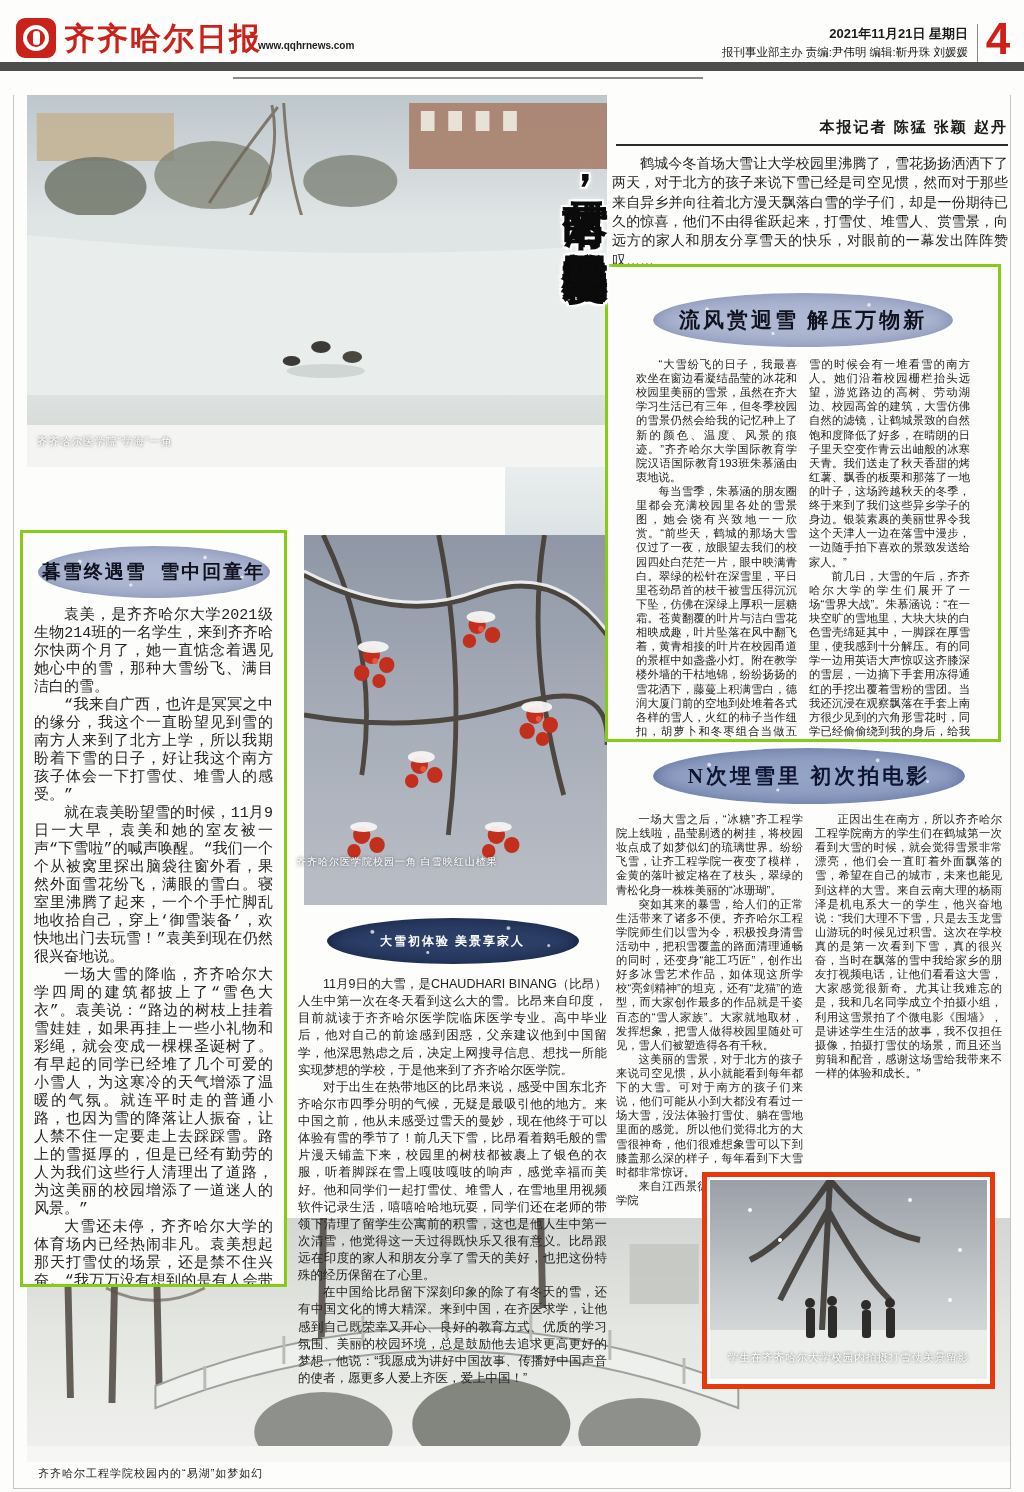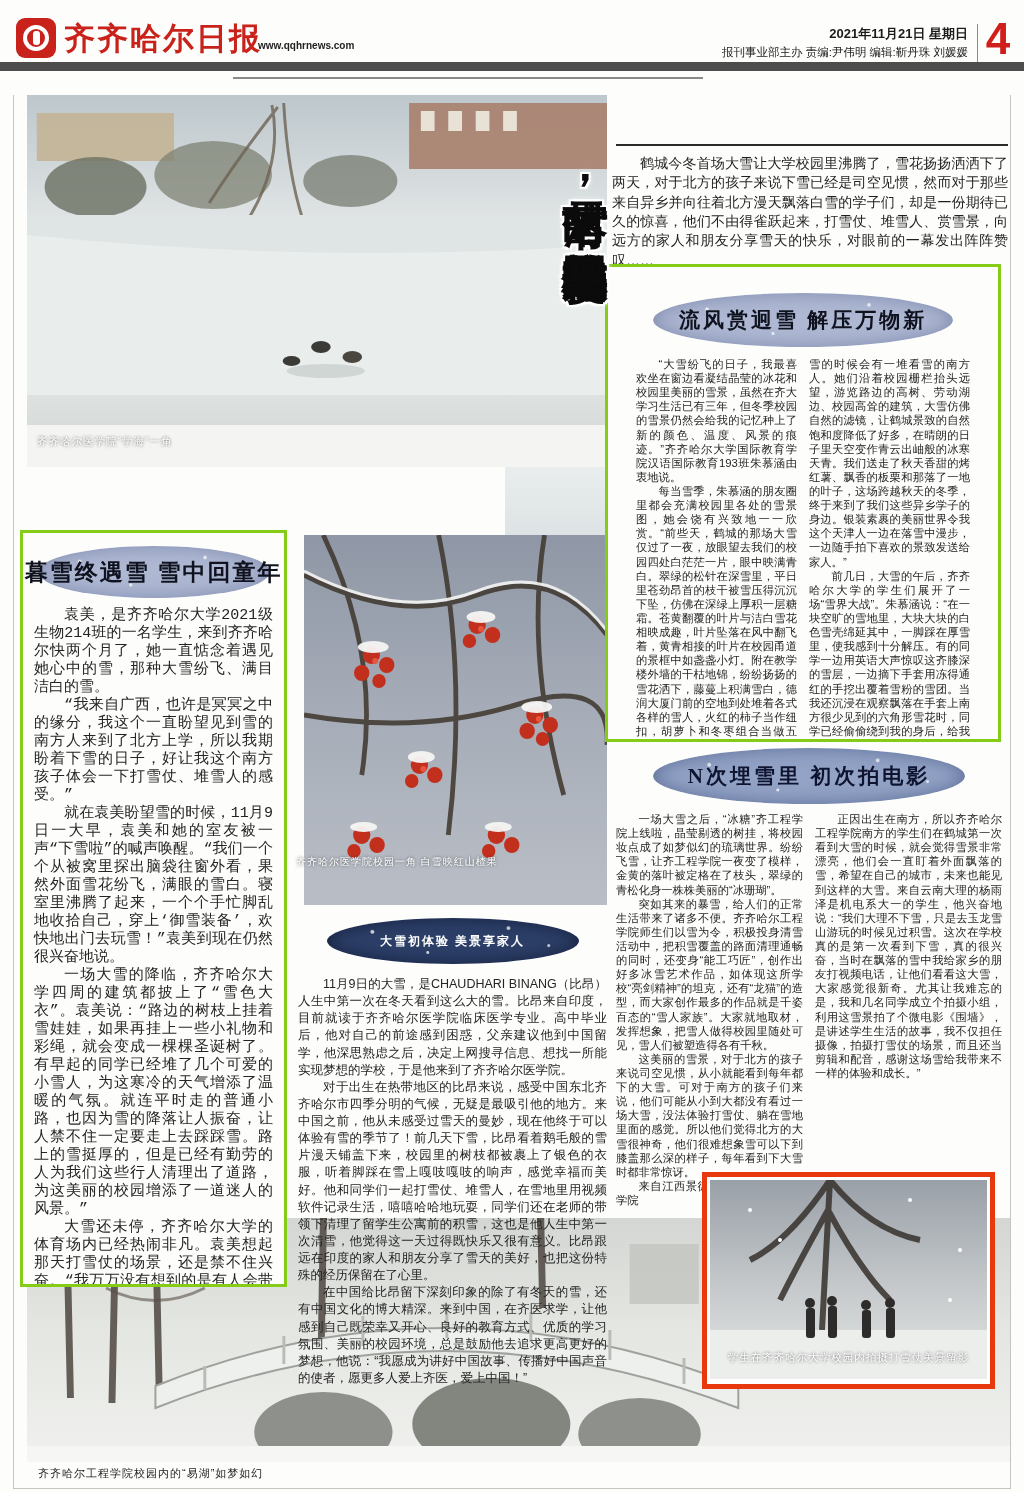--- a/index.html
+++ b/index.html
@@ -67,21 +67,21 @@
   .lead-intro { position:absolute; left:612px; top:154px; width:396px; font-size:14px; line-height:1.38; text-align:justify; text-indent:2em; color:#1f1f1f; }
 
   .box-red { position:absolute; border:3px solid #84cc16; background:#fdfdfb; }
   .box-a1 { left:605px; top:264px; width:396px; height:478px; z-index:4; overflow:hidden; }
   .box-a1 .badge { width:300px; height:54px; margin:26px auto 10px; font-size:21px; letter-spacing:3px; }
   .cols { display:flex; gap:12px; padding:0 28px; }
   .col { flex:1; font-size:11.3px; line-height:1.25; }
   .col p { text-align:justify; text-indent:2em; color:#242424; }
 
   .box-a2 { left:20px; top:530px; width:267px; height:757px; z-index:4; overflow:hidden; }
-  .box-a2 .badge { width:232px; height:52px; margin:13px auto 9px; font-size:23px; letter-spacing:2px; }
+  .box-a2 .badge { width:232px; height:52px; margin:13px auto 9px; font-size:19px; letter-spacing:2px;font-family:Liberation Mono, monospace; }
   .box-a2 .body-text { padding:0 11px; font-size:15px; line-height:1.2;font-family:Liberation Mono, monospace; }
   .circle-photo { width:192px; height:192px; border-radius:50%; margin:8px auto 0; border:4px solid #ffffff;
                   box-shadow:0 0 0 1px #d5d5d0; overflow:hidden; }
   .circle-photo svg { display:block; width:100%; height:100%; }
 
   .art3 { position:absolute; left:298px; top:918px; width:309px; z-index:2; }
   .art3 .badge { width:252px; height:46px; margin:0 auto 12px; font-size:12px; letter-spacing:2px;text-align:center; }
   .art3 .body-text { font-size:12.5px; line-height:1.37; }
 
   .art4 { position:absolute; left:610px; top:748px; width:398px; z-index:2; }
@@ -197,20 +197,21 @@
           <ellipse cx="122" cy="222" rx="14" ry="6"></ellipse>
         <ellipse cx="62" cy="292" rx="14" ry="5"></ellipse>
           <ellipse cx="202" cy="292" rx="14" ry="5"></ellipse>
       </g>
     </svg>
     <span class="pcap" style="left:4px; bottom:36px; font-size:10px;">齐齐哈尔医学院校园一角 白雪映红山楂果</span>
   </div>
 
   <div class="headline">落雪时节，这样的校园你爱了吗？</div>
 
+  <div class="byline">本报记者 陈猛 张颖 赵丹</div>
   <div class="lead-rule"></div>
   <div class="lead-intro">鹤城今冬首场大雪让大学校园里沸腾了，雪花扬扬洒洒下了两天，对于北方的孩子来说下雪已经是司空见惯，然而对于那些来自异乡并向往着北方漫天飘落白雪的学子们，却是一份期待已久的惊喜，他们不由得雀跃起来，打雪仗、堆雪人、赏雪景，向远方的家人和朋友分享雪天的快乐，对眼前的一幕发出阵阵赞叹……</div>
 
   <div class="box-red box-a1">
     <div class="badge badge-light">流风赏迥雪 解压万物新</div>
     <div class="cols">
       <div class="col">
         <p>“大雪纷飞的日子，我最喜欢坐在窗边看凝结晶莹的冰花和校园里美丽的雪景，虽然在齐大学习生活已有三年，但冬季校园的雪景仍然会给我的记忆种上了新的颜色、温度、风景的痕迹。”齐齐哈尔大学国际教育学院汉语国际教育193班朱慕涵由衷地说。</p>
         <p>每当雪季，朱慕涵的朋友圈里都会充满校园里各处的雪景图，她会饶有兴致地一一欣赏。“前些天，鹤城的那场大雪仅过了一夜，放眼望去我们的校园四处白茫茫一片，眼中映满青白。翠绿的松针在深雪里，平日里苍劲昂首的枝干被雪压得沉沉下坠，仿佛在深绿上厚积一层糖霜。苍黄翻覆的叶片与洁白雪花相映成趣，叶片坠落在风中翻飞着，黄青相接的叶片在校园甬道的景框中如盏盏小灯。附在教学楼外墙的干枯地锦，纷纷扬扬的雪花洒下，藤蔓上积满雪白，德润大厦门前的空地到处堆着各式各样的雪人，火红的柿子当作纽扣，胡萝卜和冬枣组合当做五官，挤眉弄眼的雪人望之可爱，隔窗而望，我的心里暖暖的。”朱慕涵说。</p>
         <p>朱慕涵的家在天津，虽然见过雪，但在她的心里哪儿的雪也没有齐大校园里的雪景好看。她开心地说：“北方的冬天好玩，因为北方的冬天会下雪。最有趣的是在下</p>

